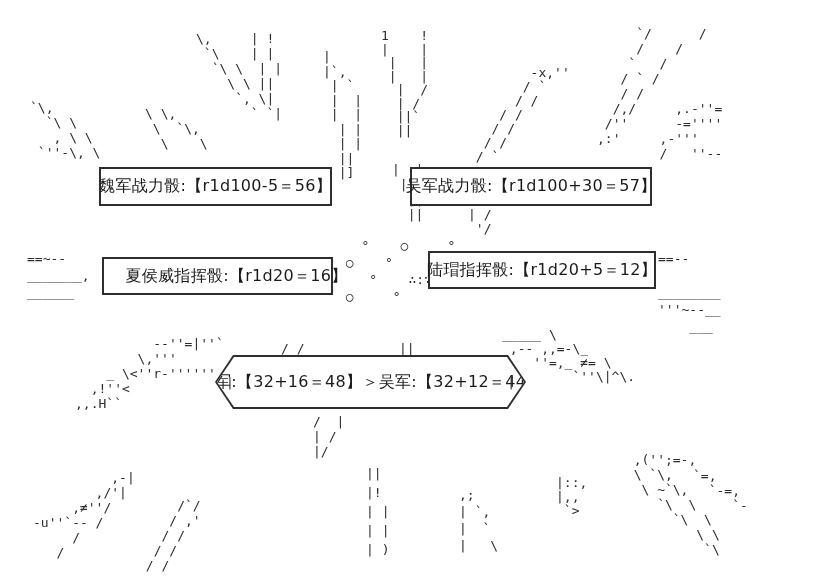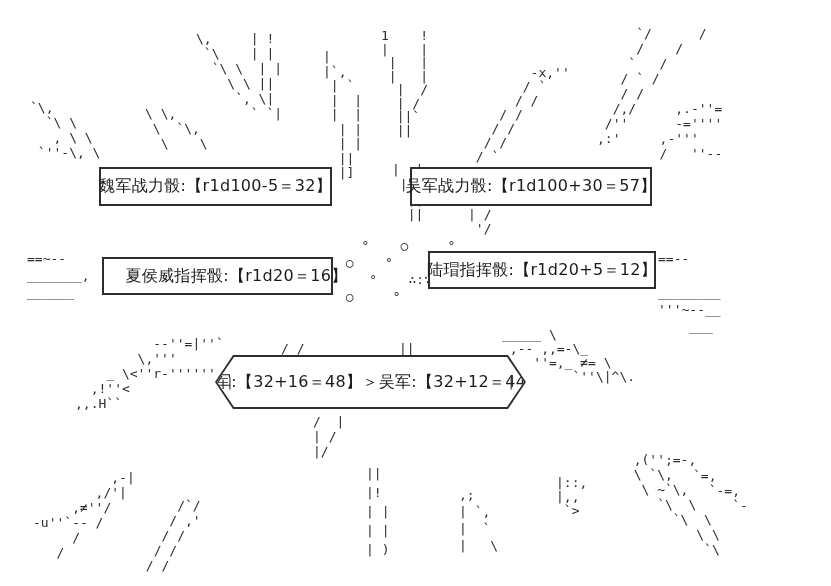--- a/index.html
+++ b/index.html
@@ -157,21 +157,21 @@
      `\  \
        `\  \
           \ \
            `\</div>
       <div class="frag" style="left: 693px; top: 468px; line-height: 15px;">`=,
   `-=,
      `-</div>
     </div>
 
   <div class="dice-box" id="box-wei-power">
-    <span class="box-label">魏军战力骰:【r1d100-5＝32】</span>
+    <span class="box-label">魏军战力骰:【r1d100-5＝56】</span>
   </div>
 
   <div class="dice-box" id="box-wu-power">
     <span class="box-label">吴军战力骰:【r1d100+30＝57】</span>
   </div>
 
   <div class="dice-box" id="box-xiahouwei">
     <span class="box-label">夏侯威指挥骰:【r1d20＝16】</span>
   </div>
 

